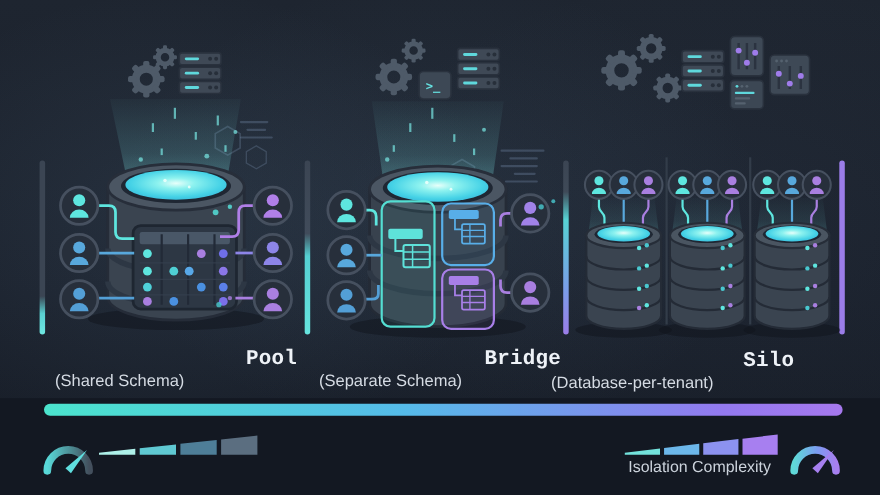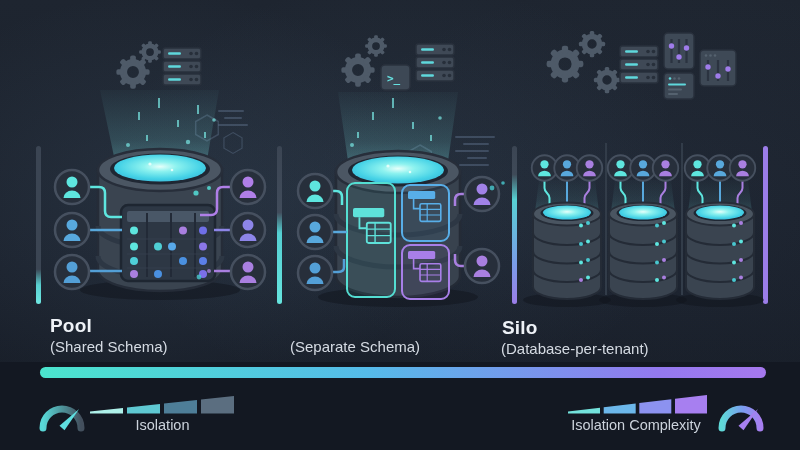--- a/index.html
+++ b/index.html
@@ -6,22 +6,22 @@
   .stage{
     position:relative;width:800px;height:450px;overflow:hidden;
     font-family:"Liberation Sans", sans-serif;
     background:
       radial-gradient(420px 300px at 20% 45%, rgba(96,130,160,0.16), transparent 70%),
       radial-gradient(420px 300px at 50% 42%, rgba(96,130,160,0.13), transparent 70%),
       radial-gradient(500px 320px at 82% 45%, rgba(80,105,135,0.09), transparent 70%),
       linear-gradient(180deg,#1e2530 0%, #1a202b 60%, #171d27 100%);
   }
   .scene{position:absolute;left:0;top:0;}
-  .sec-title{position:absolute;width:220px;text-align:left;font-weight:bold;
-    font-size:19px;color:#eef2f7;letter-spacing:.2px;}
+  .sec-title{position:absolute;width:220px;text-align:right;font-weight:bold;
+    font-size:19px;color:#eef2f7;letter-spacing:.2px;font-family:Liberation Mono, monospace;}
   .sec-sub{position:absolute;width:220px;text-align:left;font-size:15px;color:#d5dbe3;}
   .axis-label{position:absolute;text-align:center;font-size:14.5px;color:#ccd3dc;}
 </style>
 </head>
 <body>
 
 <div class="stage">
 
 <svg class="scene" width="800" height="450" viewBox="0 0 800 450">
   <defs>
@@ -407,20 +407,20 @@
     <polygon points="675,413.5 707,413.5 707,395.0 675,398.8" fill="#a77ff0"></polygon>
   </g>
   <g>
     <path d="M722,428 A19,19 0 0 1 760,428" fill="none" stroke="url(#ggR)" stroke-width="7" stroke-linecap="round"></path>
     <polygon points="738.5,425.7 743.5,430.3 758.1,409.1" fill="#a780f0"></polygon>
   </g>
 </svg>
 
 <div class="sec-title" style="left:50px;top:315px">Pool</div>
 <div class="sec-sub" style="left:50px;top:338px">(Shared Schema)</div>
+<div class="sec-title" style="left:290px;top:315px">Bridge</div>
 <div class="sec-sub" style="left:290px;top:338px">(Separate Schema)</div>
 <div class="sec-title" style="left:502px;top:317px">Silo</div>
 <div class="sec-sub" style="left:501px;top:340px">(Database-per-tenant)</div>
 
-<div class="axis-label" style="left:90px;top:417px;width:145px">Isolation</div>
 <div class="axis-label" style="left:516px;top:417px;width:240px">Isolation Complexity</div>
 
 </div>
 
 </body></html>

